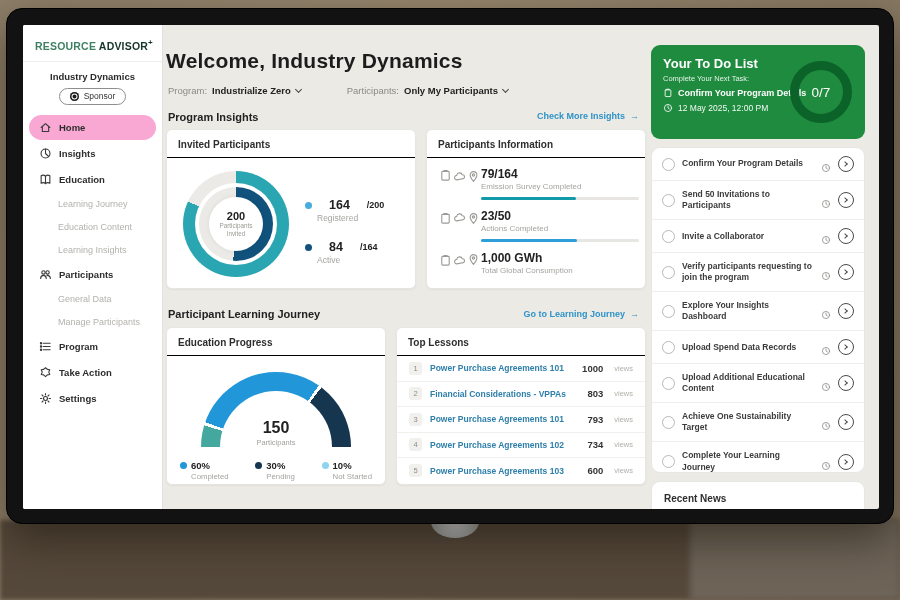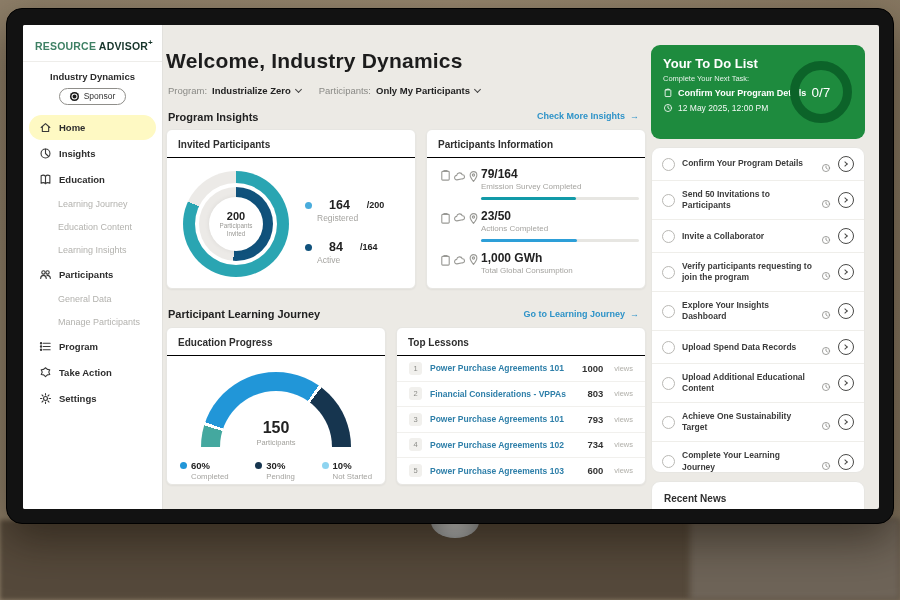--- a/index.html
+++ b/index.html
@@ -20,28 +20,28 @@
   .logo { padding:13px 10px 9px 12px; font-size:10.5px; font-weight:bold; letter-spacing:.2px; border-bottom:1px solid #eeedea; white-space:nowrap; }
   .brand1 { color:#3e8064; } .brand2 { color:#16342a; } .brandplus { color:#16342a; font-size:8px; vertical-align:super; }
   .account { text-align:center; padding-top:9px; }
   .acct-name { font-size:9.5px; font-weight:bold; color:#2b2b2b; }
   .sponsor { display:inline-flex; align-items:center; gap:5px; border:1px solid #8f8e8a; border-radius:11px;
              padding:2.5px 10px; margin-top:6px; font-size:8.5px; color:#333; background:#fff; cursor:pointer; }
   .sponsor-dot { width:9px; height:9px; border-radius:50%; background:#1c1c1c; box-shadow:inset 0 0 0 1.5px #1c1c1c, inset 0 0 0 2.5px #fff; }
   .nav { margin-top:10px; }
   .nav-item { display:flex; align-items:center; gap:7px; height:25px; padding:0 10px; margin:0 6px 1px;
               border-radius:13px; font-size:9.5px; font-weight:bold; color:#2d2d2d; cursor:pointer; white-space:nowrap; }
-  .nav-item.active { background:#fef9c3; }
+  .nav-item.active { background:#f9a8d4; }
   .nav-item.sub { padding-left:29px; color:#b3b2ae; font-weight:normal; font-size:9px; height:22px; }
   .nav-ic { display:none; width:13px; height:13px; align-items:center; justify-content:center; }
   .nav-ic svg { width:13px; height:13px; stroke:#3a3a3a; fill:none; stroke-width:1.2; stroke-linecap:round; stroke-linejoin:round; }
 
   
   .welcome { position:absolute; left:143px; top:24px; font-size:21px; font-weight:bold; color:#1c1c1c; letter-spacing:.2px; }
-  .filters { position:absolute; left:145px; top:60px; display:flex; gap:18px; font-size:9.5px; color:#8a8a86; align-items:center; }
+  .filters { position:absolute; left:145px; top:60px; display:flex; gap:46px; font-size:9.5px; color:#8a8a86; align-items:center; }
   .filter { display:flex; align-items:center; gap:5px; cursor:pointer; }
   .filter b { color:#222; }
   .chev { display:inline-block; width:5px; height:5px; border-right:1.5px solid currentColor; border-bottom:1.5px solid currentColor; transform:rotate(45deg); margin-top:-2px; color:#444; }
   .sec-title { position:absolute; font-size:11px; font-weight:bold; color:#222; }
   .sec-link { position:absolute; font-size:9px; font-weight:bold; color:#2e93c8; cursor:pointer; display:flex; gap:5px; align-items:center; }
 
   .card { position:absolute; background:#fff; border:1px solid #e7e6e2; border-radius:6px; box-shadow:0 1px 2px rgba(0,0,0,.05); }
   .card-title { font-size:10px; font-weight:bold; color:#2e2e2e; padding:9px 11px 7px; border-bottom:1px solid #000000; }
 
   

